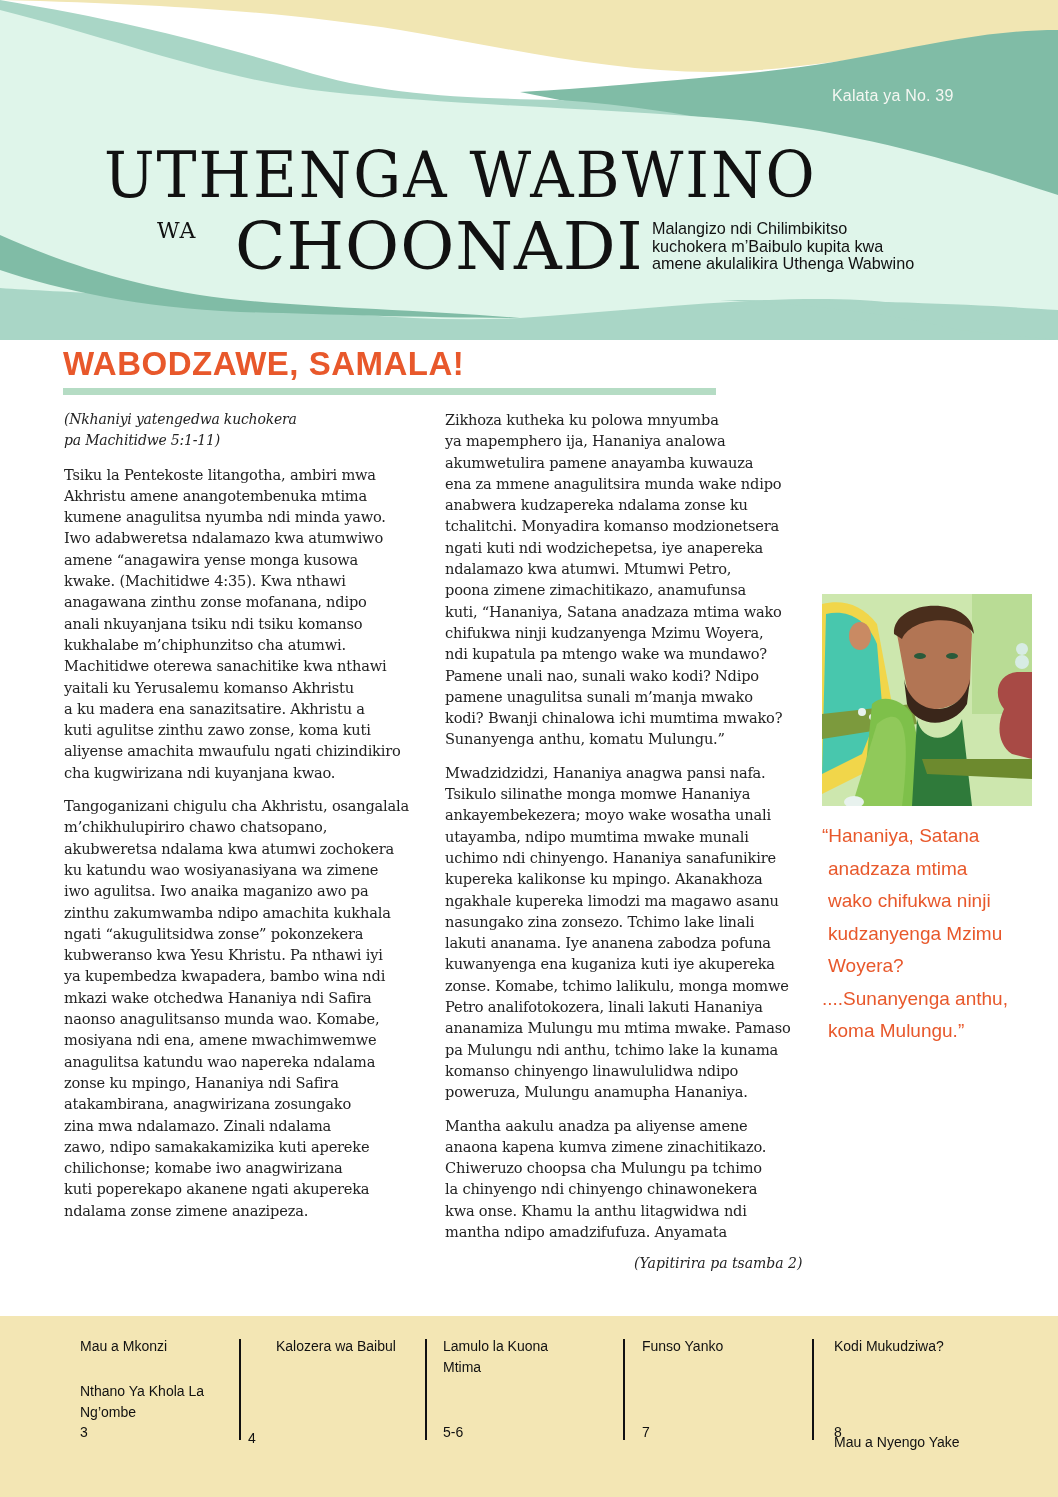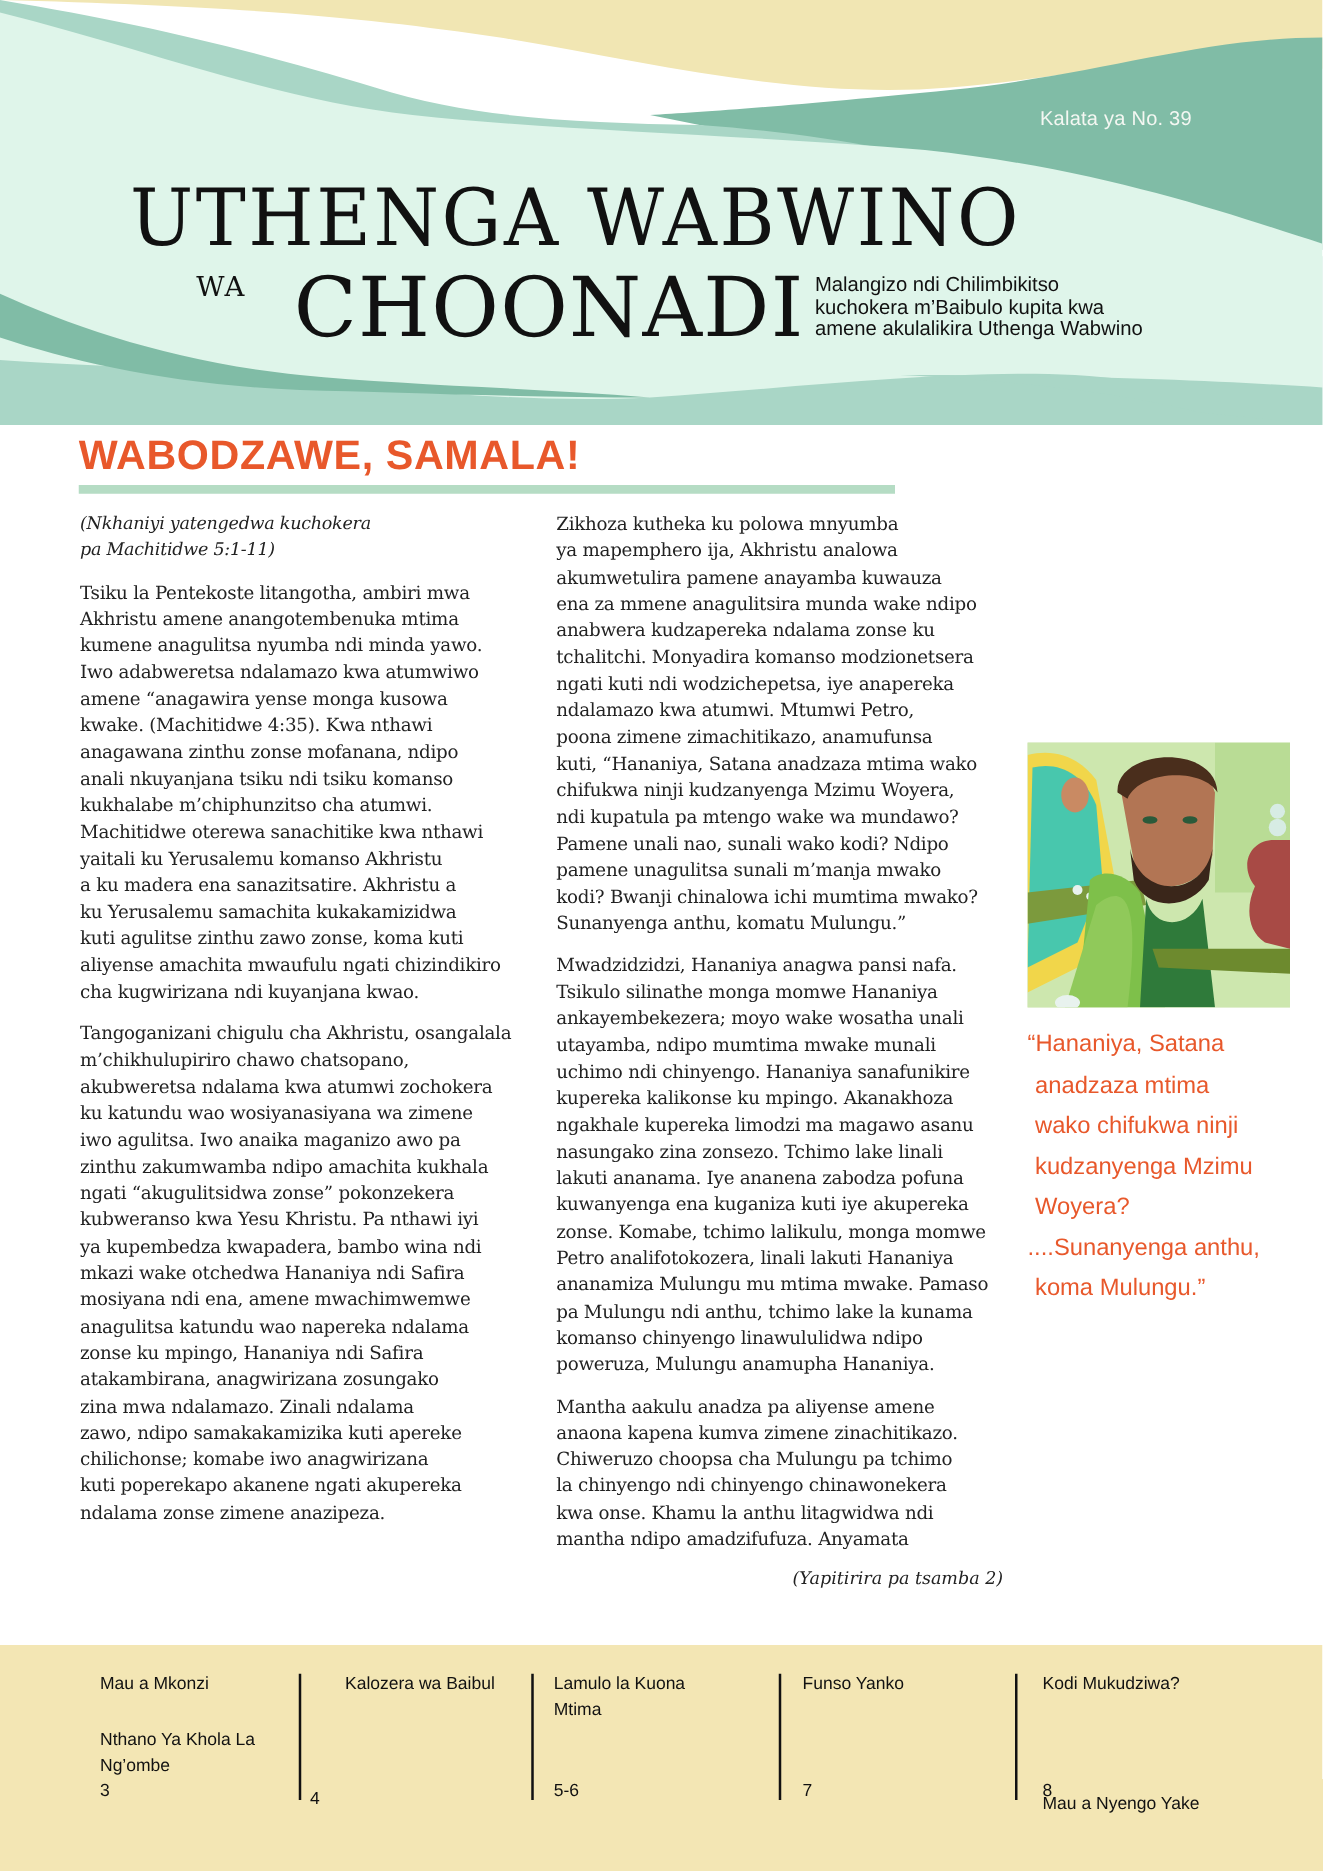--- a/index.html
+++ b/index.html
@@ -79,52 +79,52 @@
       <span class="line">kumene anagulitsa nyumba ndi minda yawo.</span>
       <span class="line">Iwo adabweretsa ndalamazo kwa atumwiwo</span>
       <span class="line">amene “anagawira yense monga kusowa</span>
       <span class="line">kwake. (Machitidwe 4:35). Kwa nthawi</span>
       <span class="line">anagawana zinthu zonse mofanana, ndipo</span>
       <span class="line">anali nkuyanjana tsiku ndi tsiku komanso</span>
       <span class="line">kukhalabe m’chiphunzitso cha atumwi.</span>
       <span class="line">Machitidwe oterewa sanachitike kwa nthawi</span>
       <span class="line">yaitali ku Yerusalemu komanso Akhristu</span>
       <span class="line">a ku madera ena sanazitsatire. Akhristu a</span>
-      <span class="line">ku Yerusalemu samachita kukakamizidwa</span>
       <span class="line">kuti agulitse zinthu zawo zonse, koma kuti</span>
       <span class="line">aliyense amachita mwaufulu ngati chizindikiro</span>
       <span class="line">cha kugwirizana ndi kuyanjana kwao.</span>
     </p>
   <p>
       <span class="line">Tangoganizani chigulu cha Akhristu, osangalala</span>
       <span class="line">m’chikhulupiriro chawo chatsopano,</span>
       <span class="line">akubweretsa ndalama kwa atumwi zochokera</span>
       <span class="line">ku katundu wao wosiyanasiyana wa zimene</span>
       <span class="line">iwo agulitsa. Iwo anaika maganizo awo pa</span>
       <span class="line">zinthu zakumwamba ndipo amachita kukhala</span>
       <span class="line">ngati “akugulitsidwa zonse” pokonzekera</span>
       <span class="line">kubweranso kwa Yesu Khristu. Pa nthawi iyi</span>
       <span class="line">ya kupembedza kwapadera, bambo wina ndi</span>
       <span class="line">mkazi wake otchedwa Hananiya ndi Safira</span>
+      <span class="line">naonso anagulitsanso munda wao. Komabe,</span>
       <span class="line">mosiyana ndi ena, amene mwachimwemwe</span>
       <span class="line">anagulitsa katundu wao napereka ndalama</span>
       <span class="line">zonse ku mpingo, Hananiya ndi Safira</span>
       <span class="line">atakambirana, anagwirizana zosungako</span>
       <span class="line">zina mwa ndalamazo. Zinali ndalama</span>
       <span class="line">zawo, ndipo samakakamizika kuti apereke</span>
       <span class="line">chilichonse; komabe iwo anagwirizana</span>
       <span class="line">kuti poperekapo akanene ngati akupereka</span>
       <span class="line">ndalama zonse zimene anazipeza.</span>
     </p>
 </div>
 
 <div class="col col2">
   <p>
       <span class="line">Zikhoza kutheka ku polowa mnyumba</span>
-      <span class="line">ya mapemphero ija, Akhristu analowa</span>
+      <span class="line">ya mapemphero ija, Hananiya analowa</span>
       <span class="line">akumwetulira pamene anayamba kuwauza</span>
       <span class="line">ena za mmene anagulitsira munda wake ndipo</span>
       <span class="line">anabwera kudzapereka ndalama zonse ku</span>
       <span class="line">tchalitchi. Monyadira komanso modzionetsera</span>
       <span class="line">ngati kuti ndi wodzichepetsa, iye anapereka</span>
       <span class="line">ndalamazo kwa atumwi. Mtumwi Petro,</span>
       <span class="line">poona zimene zimachitikazo, anamufunsa</span>
       <span class="line">kuti, “Hananiya, Satana anadzaza mtima wako</span>
       <span class="line">chifukwa ninji kudzanyenga Mzimu Woyera,</span>
       <span class="line">ndi kupatula pa mtengo wake wa mundawo?</span>

